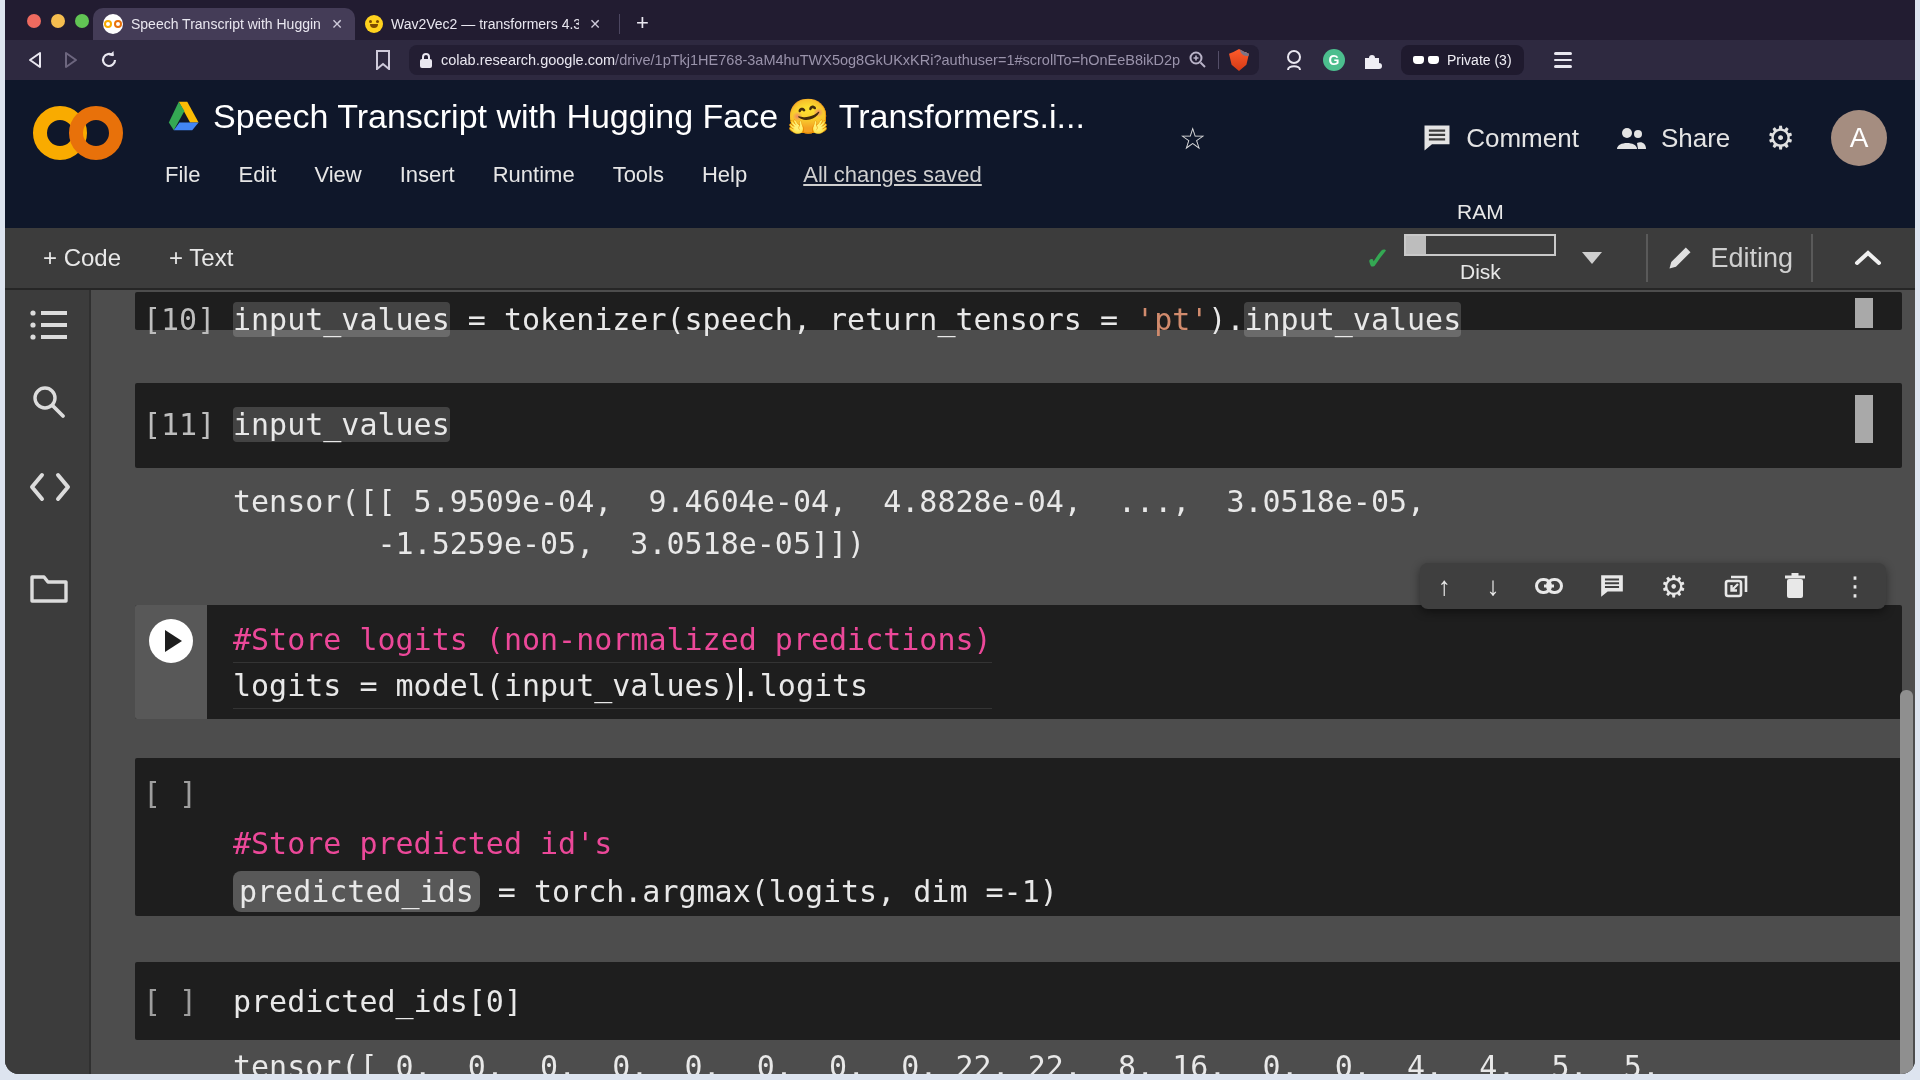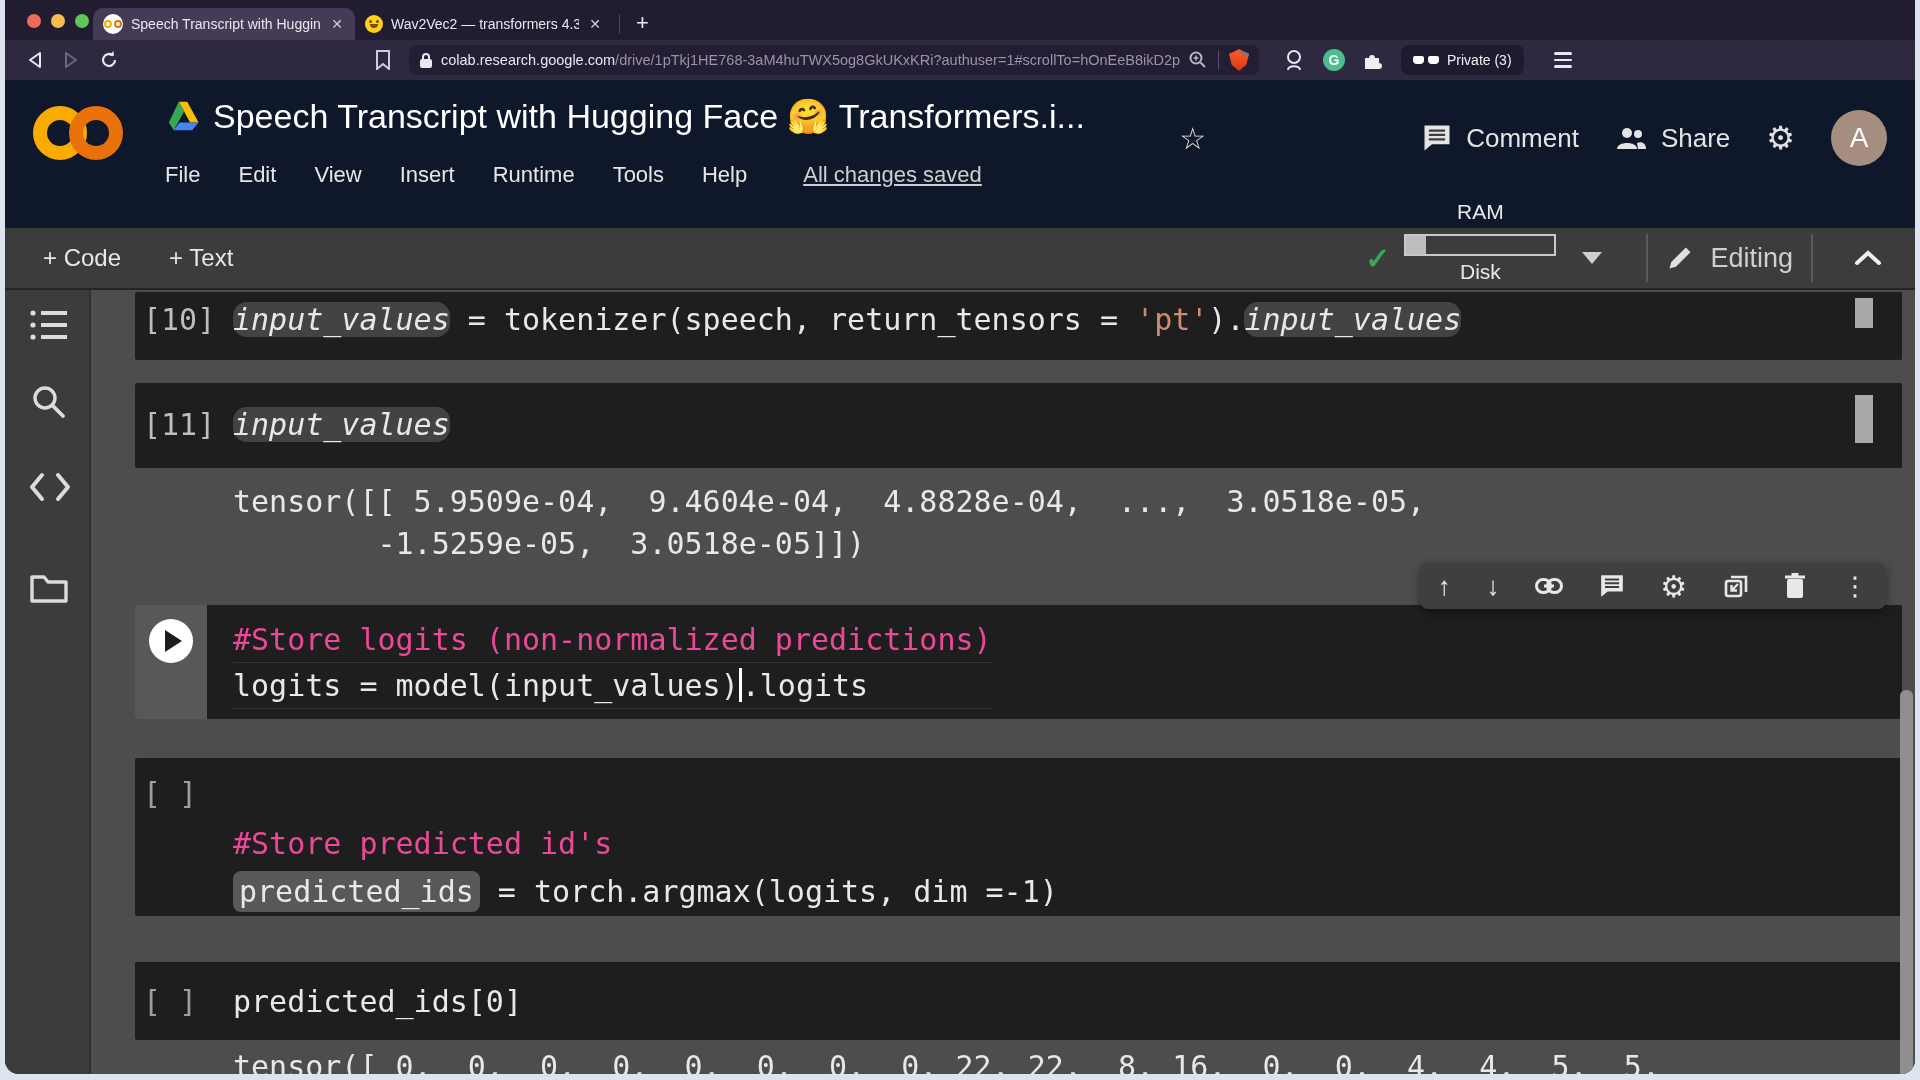--- a/index.html
+++ b/index.html
@@ -93,21 +93,21 @@
   .sidebar { width:86px; background:#3c3c3c; border-right:2px solid #303030; position:relative; flex:0 0 auto; }
   .side-ic { position:absolute; left:24px; }
   .notebook { flex:1; position:relative; }
 
   .cell { position:absolute; left:44px; width:1767px; background:#1e1e1e; border-radius:2px; }
   .mono, .code-line, .prompt, .outline { font-family:"DejaVu Sans Mono", monospace; font-size:30px; white-space:pre; }
   .prompt { color:#bdbdbd; } .prompt.empty { color:#9e9e9e; }
   .code-line { color:#e8e8e8; }
   .tok-str { color:#d18b6d; }
   .tok-comment { color:#ec4899; }
-  .tok-hl { background:rgba(255,255,255,0.17); border-radius:14px;font-style:italic; }
+  .tok-hl { background:rgba(255,255,255,0.17); border-radius:4px; }
   .varbox { background:#585858; border-radius:8px; padding:3px 6px; }
   .outline { color:#e8e8e8; line-height:42px; }
   .outblock { position:absolute; left:142px; }
   .cell-thumb { position:absolute; width:18px; background:#a9a9a9; }
   .cursor-caret { display:inline-block; width:3px; height:34px; background:#ffffff; vertical-align:-6px; }
 
   .gutter { position:absolute; left:0; top:0; bottom:0; width:72px; background:#585858; border-radius:2px 0 0 2px; }
   .playbtn { position:absolute; left:14px; top:14px; width:44px; height:44px; border-radius:50%; background:#fff;
              display:flex; align-items:center; justify-content:center; }
   .playbtn i { width:0; height:0; border-top:11px solid transparent; border-bottom:11px solid transparent;
@@ -320,21 +320,21 @@
       </span>
       <span class="side-ic" style="top:282px">
         <svg width="40" height="32" viewBox="0 0 40 32">
           <path d="M3 5 h12 l4 5 h18 v19 H3 Z" fill="none" stroke="#dcdcdc" stroke-width="3.4" stroke-linejoin="round"></path>
         </svg>
       </span>
     </div>
 
     <div class="notebook">
 
-      <div class="cell" style="top:2px; height:68px">
+      <div class="cell" style="top:2px; height:38px">
         <span class="prompt" style="position:absolute; left:8px; top:10px">[10]</span>
         <span class="code-line" style="position:absolute; left:98px; top:10px"><span class="tok-hl">input_values</span><span> = tokenizer(speech, return_tensors = </span><span class="tok-str">'pt'</span><span>).</span><span class="tok-hl">input_values</span></span>
         <span class="cell-thumb" style="right:29px; top:6px; height:30px"></span>
       </div>
 
       <div class="cell" style="top:93px; height:85px">
         <span class="prompt" style="position:absolute; left:8px; top:24px">[11]</span>
         <span class="code-line tok-hl" style="position:absolute; left:98px; top:24px">input_values</span>
         <span class="cell-thumb" style="right:29px; top:12px; height:48px"></span>
       </div>

